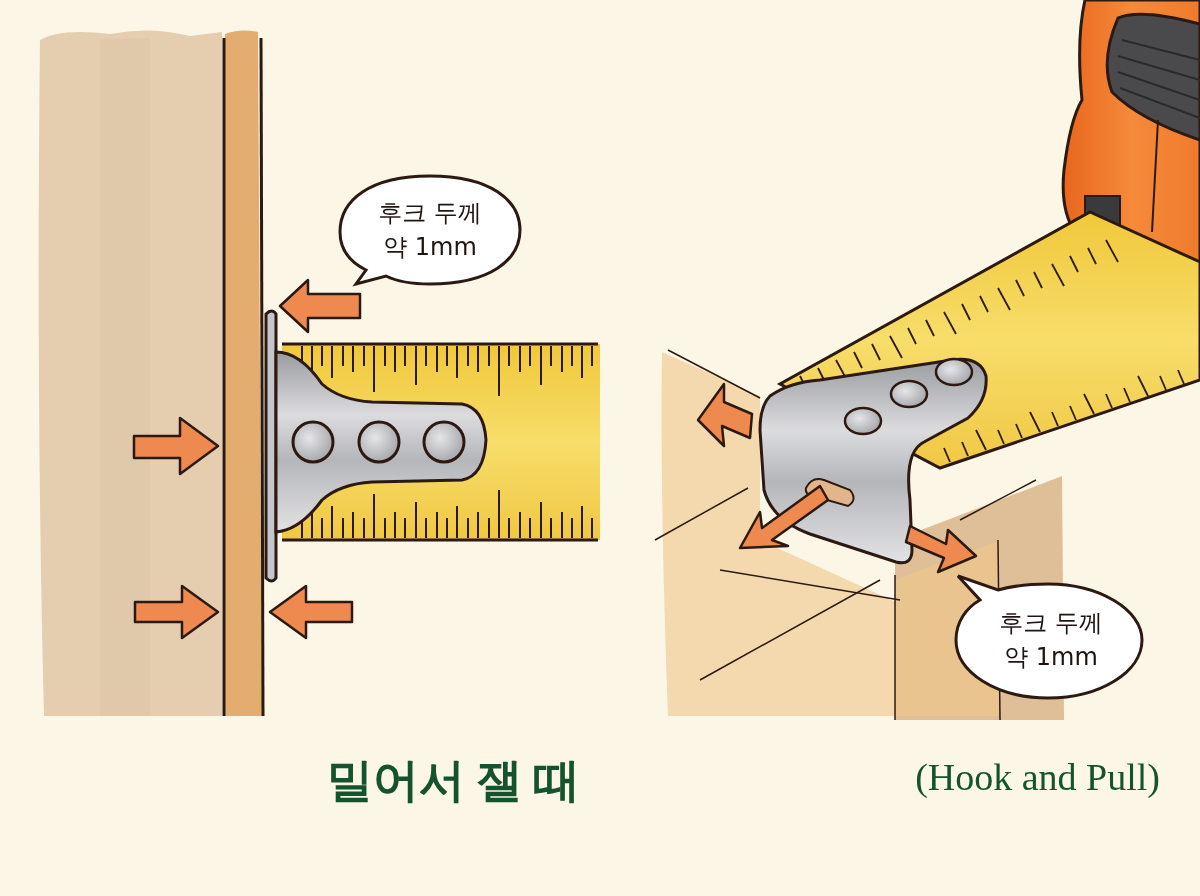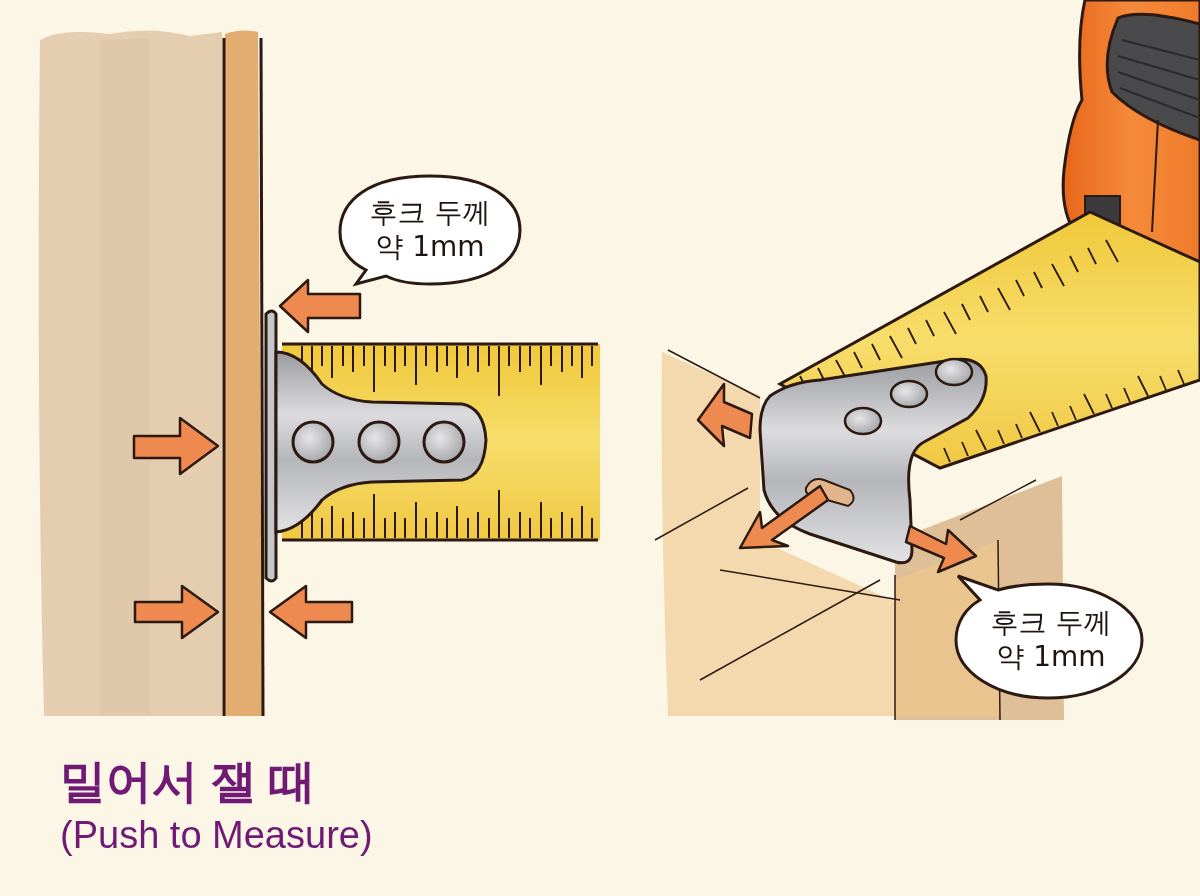--- a/index.html
+++ b/index.html
@@ -5,25 +5,25 @@
     html, body { margin: 0; padding: 0; }
     body {
       width: 1200px; height: 896px; overflow: hidden;
       background: #fbf6e6;
       font-family: "DejaVu Sans", sans-serif;
       position: relative;
     }
     .canvas { position: absolute; left: 0; top: 0; width: 1200px; height: 896px; }
     .bubble-text {
       position: absolute; text-align: center; color: #1f1410;
-      font-size: 28px; line-height: 34px; font-family: "DejaVu Sans", sans-serif;
+      font-size: 24px; line-height: 34px; font-family: "DejaVu Sans", sans-serif;
     }
     .caption {
-      position: absolute; text-align: left; color: #701a75;
-      font-family: Liberation Sans, sans-serif;
+      position: absolute; text-align: right; color: #14532d;
+      font-family: Liberation Serif, serif;
     }
     .caption .ko { font-size: 46px; font-weight: bold; line-height: 58px; }
     .caption .en { font-size: 38px; line-height: 50px; }
   </style>
 </head>
 <body>
 
 <svg class="canvas" viewBox="0 0 1200 896" xmlns="http://www.w3.org/2000/svg">
   <defs>
     <linearGradient id="metalG" x1="0" y1="0" x2="0" y2="1">
@@ -229,16 +229,16 @@
   <div>후크 두께</div>
   <div>약 1mm</div>
 </div>
 <div class="bubble-text" style="left:966px; top:606px; width:170px;">
   <div>후크 두께</div>
   <div>약 1mm</div>
 </div>
 
 <div class="caption" style="left:60px; top:752px; width:520px;">
   <div class="ko">밀어서 잴 때</div>
-  <div class="en">(Push to Measure)</div>
 </div>
 <div class="caption" style="left:640px; top:752px; width:520px;">
+  <div class="en">(Hook and Pull)</div>
 </div>
 
 </body></html>

